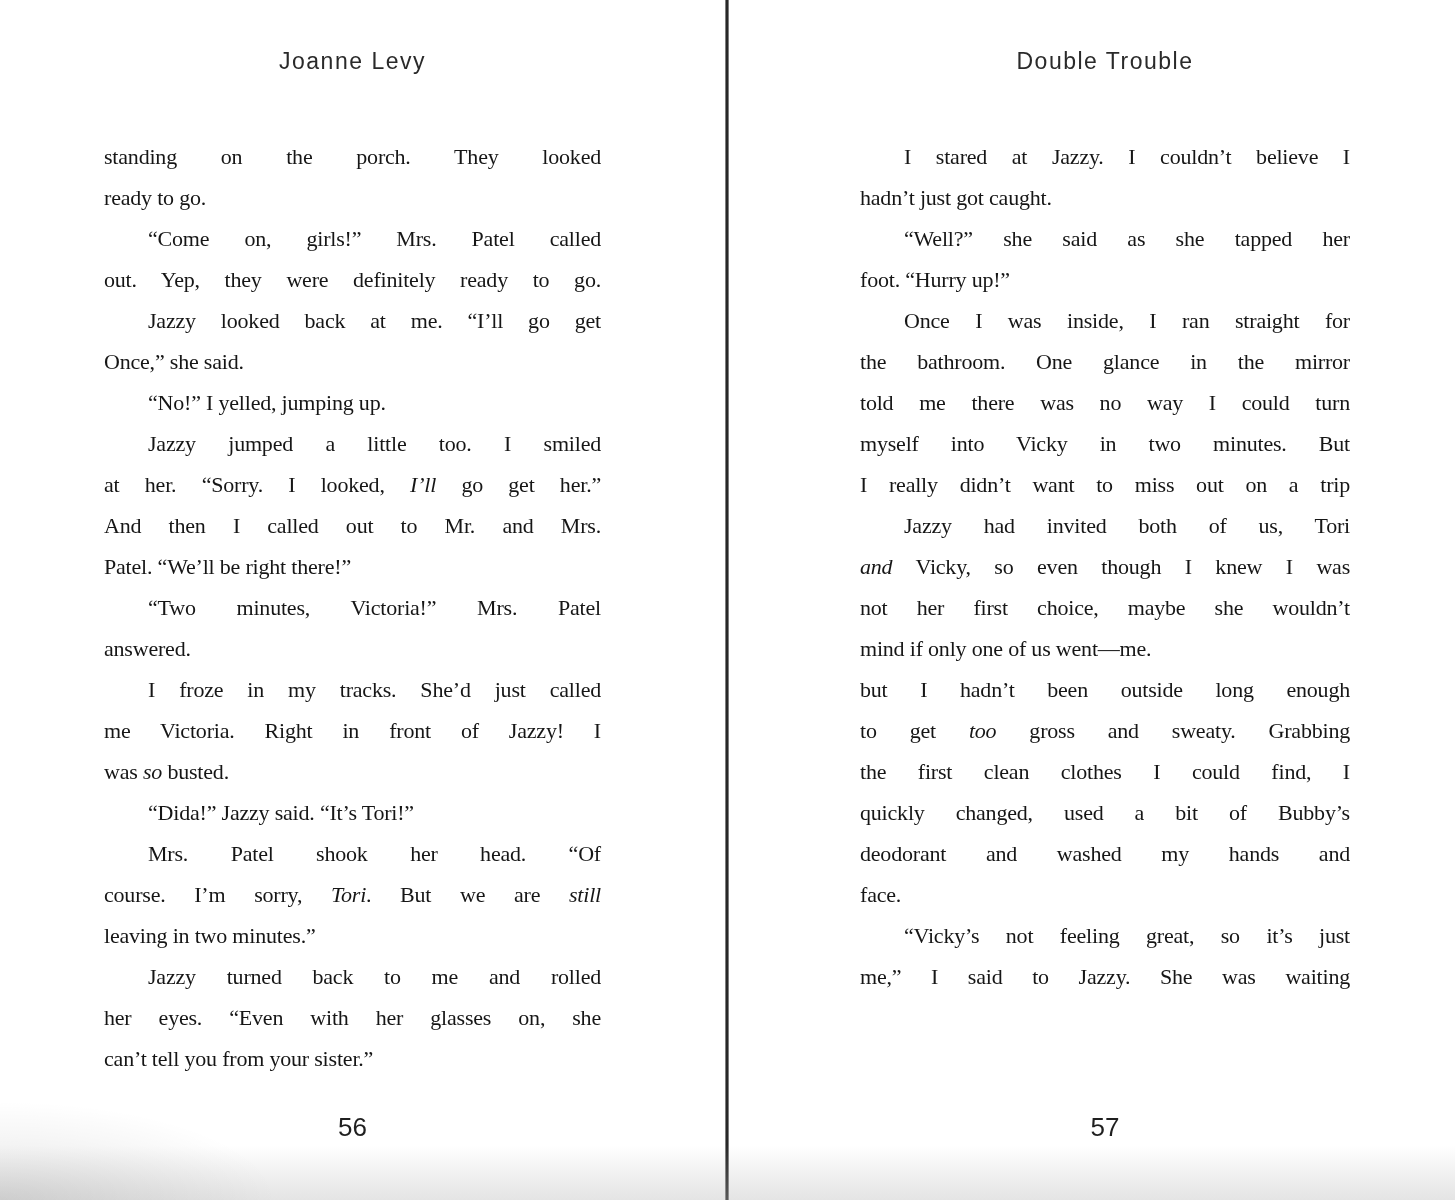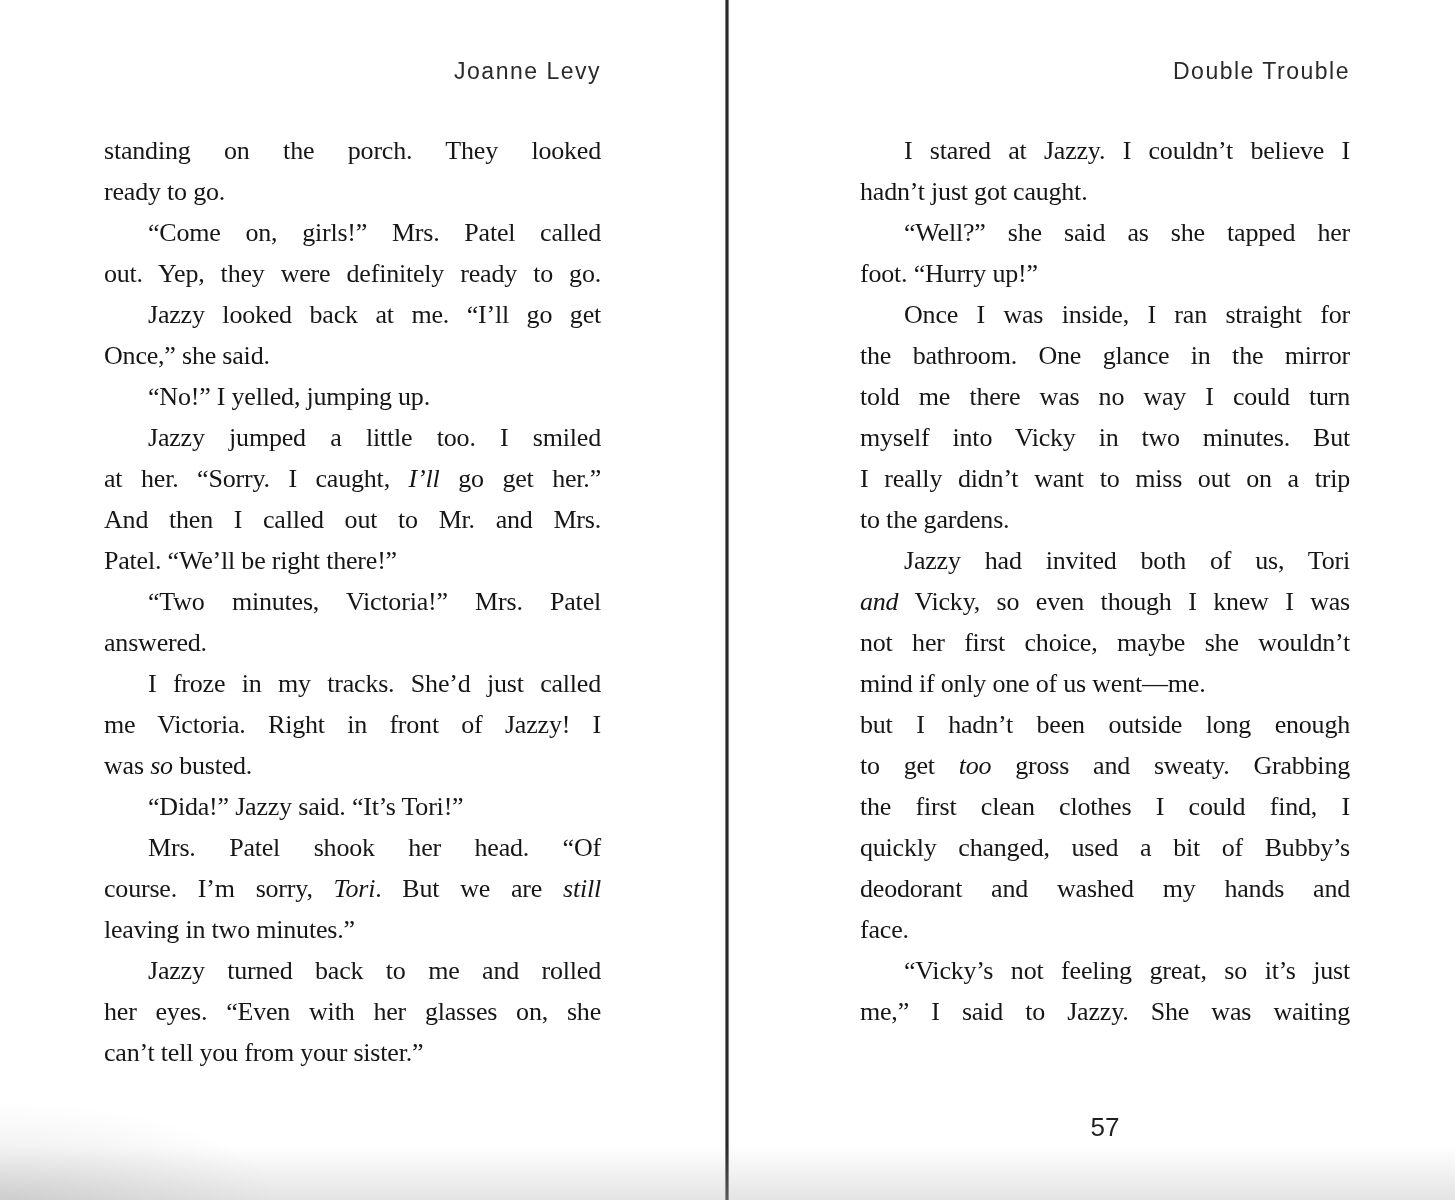--- a/index.html
+++ b/index.html
@@ -28,35 +28,35 @@
   }
   .page {
     position: absolute;
     top: 0;
     height: 100%;
   }
   .page.left  { left: 104px; width: 497px; }
   .page.right { left: 860px; width: 490px; }
   .running-header {
     position: absolute;
-    top: 58px;
+    top: 48px;
     left: 0;
     width: 100%;
-    text-align: right;
+    text-align: center;
     font-family: "Liberation Sans", sans-serif;
     font-size: 23px;
     letter-spacing: 1.5px;
     color: #2a2a2a;
   }
   .body-text {
     position: absolute;
-    top: 130px;
+    top: 136px;
     left: 0;
     right: 0;
-    font-size: 26px;
+    font-size: 22px;
     line-height: 41px;
     letter-spacing: -0.2px;
   }
   .line {
     min-height: 41px;
     white-space: normal;
     text-align: left;
   }
   .line.j {
     text-align: justify;
@@ -102,53 +102,53 @@
     <div class="running-header">Joanne Levy</div>
     <div class="body-text">
         <div class="line j"><span>standing on the porch. They looked</span></div>
         <div class="line"><span>ready to go.</span></div>
         <div class="line j ind"><span>“Come on, girls!” Mrs. Patel called</span></div>
         <div class="line j"><span>out. Yep, they were definitely ready to go.</span></div>
         <div class="line j ind"><span>Jazzy looked back at me. “I’ll go get</span></div>
         <div class="line"><span>Once,” she said.</span></div>
         <div class="line ind"><span>“No!” I yelled, jumping up.</span></div>
         <div class="line j ind"><span>Jazzy jumped a little too. I smiled</span></div>
-        <div class="line j"><span>at her. “Sorry. I caught, </span><em>I’ll</em><span> go get her.”</span></div>
+        <div class="line j"><span>at her. “Sorry. I looked, </span><em>I’ll</em><span> go get her.”</span></div>
         <div class="line j"><span>And then I called out to Mr. and Mrs.</span></div>
         <div class="line"><span>Patel. “We’ll be right there!”</span></div>
         <div class="line j ind"><span>“Two minutes, Victoria!” Mrs. Patel</span></div>
         <div class="line"><span>answered.</span></div>
         <div class="line j ind"><span>I froze in my tracks. She’d just called</span></div>
         <div class="line j"><span>me Victoria. Right in front of Jazzy! I</span></div>
         <div class="line"><span>was </span><em>so</em><span> busted.</span></div>
         <div class="line ind"><span>“Dida!” Jazzy said. “It’s Tori!”</span></div>
         <div class="line j ind"><span>Mrs. Patel shook her head. “Of</span></div>
         <div class="line j"><span>course. I’m sorry, </span><em>Tori</em><span>. But we are </span><em>still</em></div>
         <div class="line"><span>leaving in two minutes.”</span></div>
         <div class="line j ind"><span>Jazzy turned back to me and rolled</span></div>
         <div class="line j"><span>her eyes. “Even with her glasses on, she</span></div>
         <div class="line"><span>can’t tell you from your sister.”</span></div>
       </div>
+    <div class="page-number">56</div>
   </section>
 
   <div class="gutter"></div>
 
   <section class="page right">
     <div class="running-header">Double Trouble</div>
     <div class="body-text">
         <div class="line j ind"><span>I stared at Jazzy. I couldn’t believe I</span></div>
         <div class="line"><span>hadn’t just got caught.</span></div>
         <div class="line j ind"><span>“Well?” she said as she tapped her</span></div>
         <div class="line"><span>foot. “Hurry up!”</span></div>
         <div class="line j ind"><span>Once I was inside, I ran straight for</span></div>
         <div class="line j"><span>the bathroom. One glance in the mirror</span></div>
         <div class="line j"><span>told me there was no way I could turn</span></div>
         <div class="line j"><span>myself into Vicky in two minutes. But</span></div>
         <div class="line j"><span>I really didn’t want to miss out on a trip</span></div>
-        <div class="line"><span>to the gardens.</span></div>
         <div class="line j ind"><span>Jazzy had invited both of us, Tori</span></div>
         <div class="line j"><em>and</em><span> Vicky, so even though I knew I was</span></div>
         <div class="line j"><span>not her first choice, maybe she wouldn’t</span></div>
         <div class="line"><span>mind if only one of us went—me.</span></div>
         <div class="line j"><span>but I hadn’t been outside long enough</span></div>
         <div class="line j"><span>to get </span><em>too</em><span> gross and sweaty. Grabbing</span></div>
         <div class="line j"><span>the first clean clothes I could find, I</span></div>
         <div class="line j"><span>quickly changed, used a bit of Bubby’s</span></div>
         <div class="line j"><span>deodorant and washed my hands and</span></div>
         <div class="line"><span>face.</span></div>

